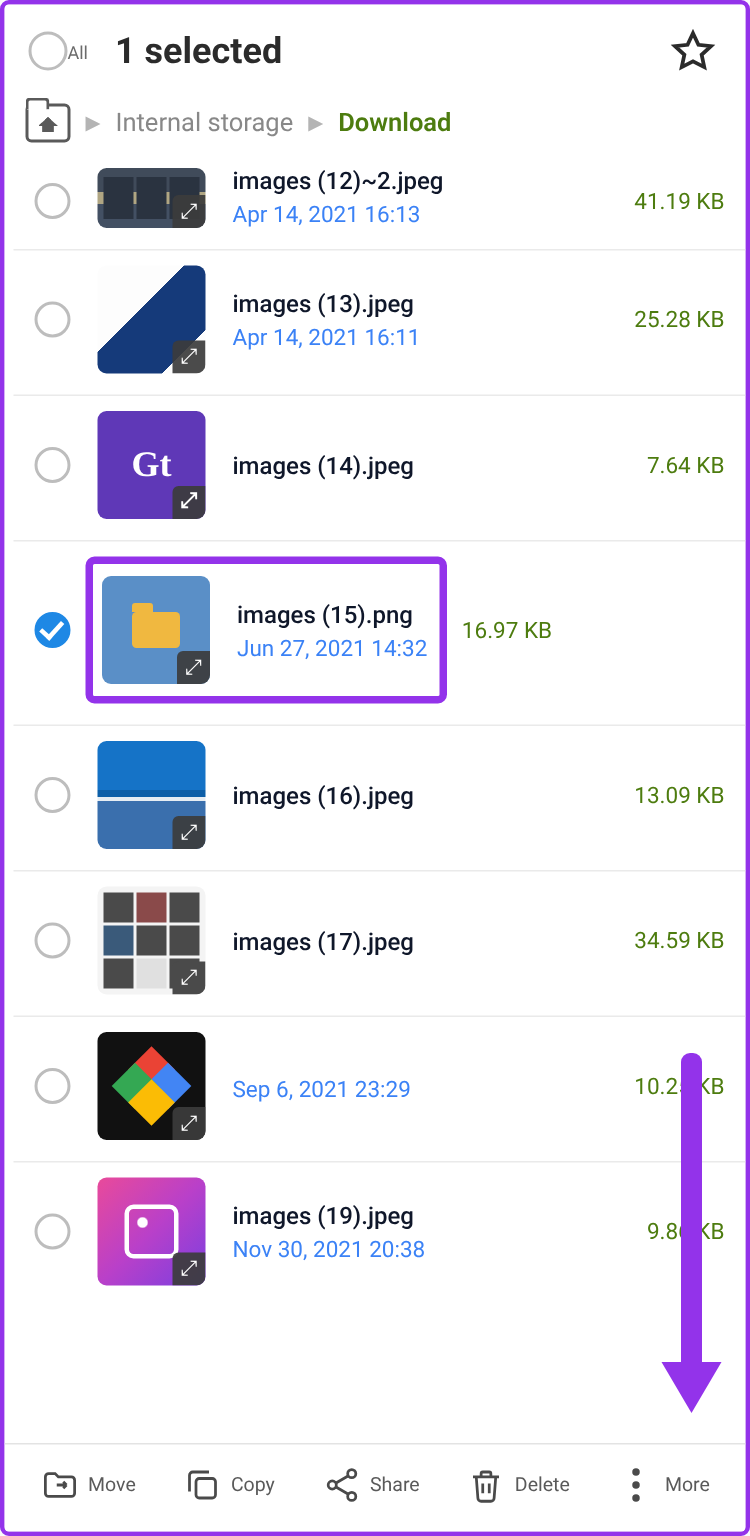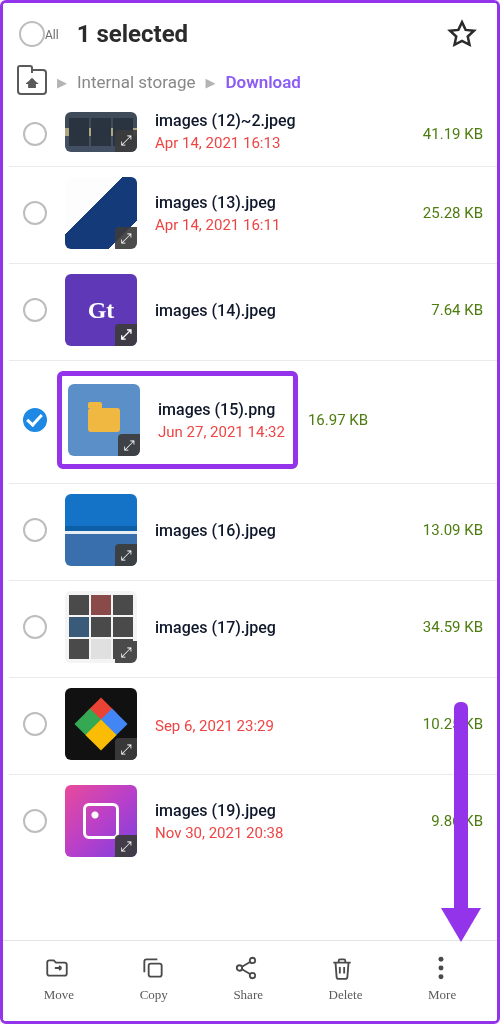--- a/index.html
+++ b/index.html
@@ -46,21 +46,21 @@
       background:#fff;
     }
     .home-folder::after{
       content:''; width:9px;height:8px;border:2px solid #5a5a5a;border-bottom:none;
       position:relative;top:1px;
       clip-path: polygon(50% 0, 100% 60%, 80% 60%, 80% 100%, 20% 100%, 20% 60%, 0 60%);
       background:#5a5a5a;
     }
     .chevron { color: #b4b4b4; font-size: 13px; }
     .crumb { color: #888; font-size: 17px; }
-    .crumb.active { color: #8b5cf6; font-weight: 600; }
+    .crumb.active { color: #4d7c0f; font-weight: 600; }
 
     
     .list { flex: 1; overflow: hidden; padding-left: 6px; padding-top: 2px; }
     .row {
       display: flex; align-items: center;
       padding: 10px 14px 14px 14px;
       border-bottom: 1px solid #eaeaea;
       position: relative;
     }
     .row:first-child { padding-top:2px; }
@@ -83,21 +83,21 @@
       margin-right: 18px; flex-shrink: 0; position: relative; overflow:hidden;
     }
     .expand-badge {
       position: absolute; bottom: 0; right: 0;
       width: 22px; height: 22px; background: rgba(60,60,60,.92);
       display: flex; align-items: center; justify-content: center;
       color: #fff; font-size: 14px; border-top-left-radius: 4px;
     }
     .file-text { flex: 1; min-width: 0; }
     .file-name { font-size: 16px; font-weight: 500; color: #0f172a; white-space:nowrap; overflow:hidden; text-overflow:ellipsis; }
-    .file-meta { font-size: 15px; color: #ef4444; margin-top: 4px; }
+    .file-meta { font-size: 15px; color: #3b82f6; margin-top: 4px; }
     .file-size { font-size: 15px; color: #4d7c0f; font-weight: 400; margin-left: 10px; }
 
     .row.highlighted .inner-wrap {
       border: 5px solid #9333ea; border-radius: 6px;
       padding: 8px 8px 8px 6px;
       margin-left: -8px;
     }
     .inner-wrap{ display:flex; align-items:center; }
 
     
@@ -146,21 +146,21 @@
       border-right: 20px solid transparent;
       border-top: 34px solid #9333ea;
       margin-left: -11px;
     }
 
     
     .bottom-bar {
       display: flex; justify-content: space-around; align-items: center;
       padding: 14px 8px 18px 8px; border-top: 1px solid #e3e3e3;
     }
-    .bb-item { display:flex; flex-direction:column; gap:6px; color:#4a4a4a;font-family:Liberation Serif, serif; }
+    .bb-item { display:flex; flex-direction:row; align-items:center; gap:6px; color:#4a4a4a; }
     .bb-item svg, .bb-item .gly { width:26px; height:26px; }
     .bb-label { font-size: 13px; color:#5a5a5a; }
     .gly { display:flex;align-items:center;justify-content:center;font-size:22px; }
   </style>
 </head>
 <body>
 
 <div class="app">
   <div class="header">
     <div class="select-all">

